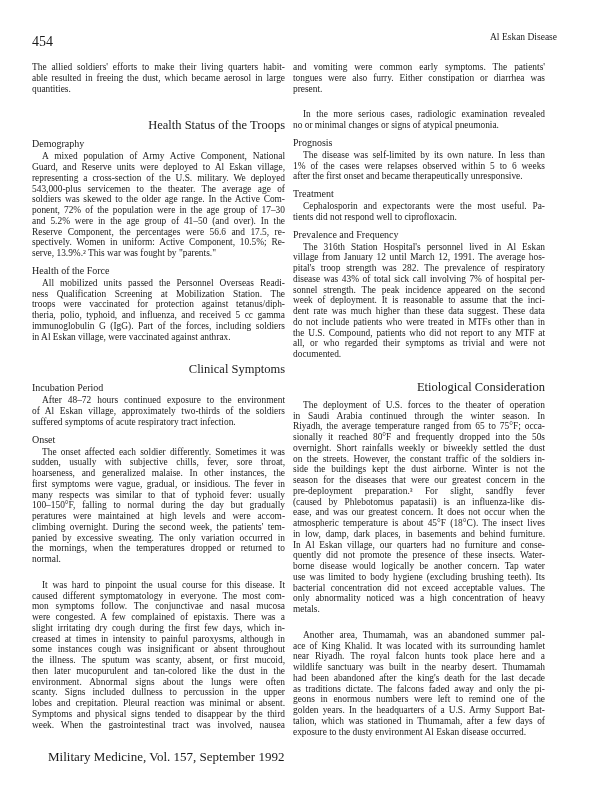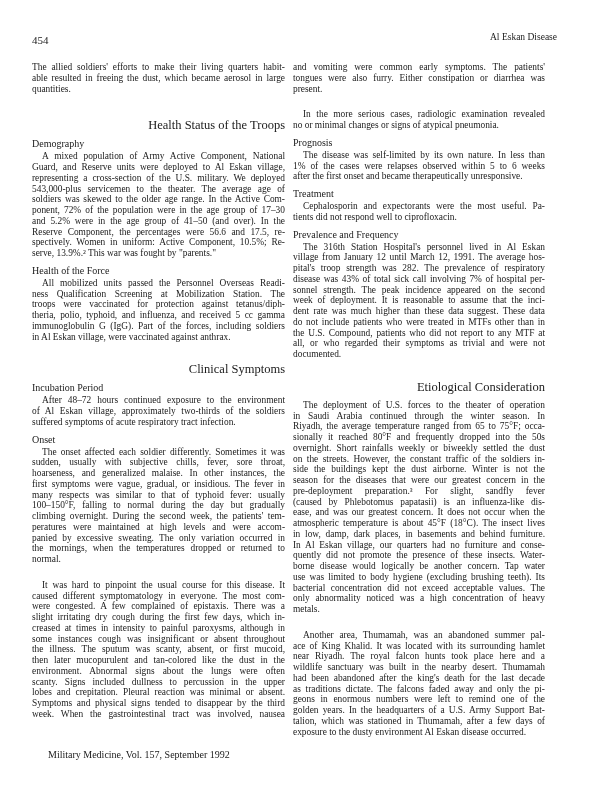--- a/index.html
+++ b/index.html
@@ -1,31 +1,31 @@
 <!DOCTYPE html>
 <html><head>
 <meta charset="utf-8">
 <style>
   html, body { margin: 0; padding: 0; background: #ffffff; }
   body { width: 612px; height: 792px; position: relative; overflow: hidden;
          font-family: "Liberation Serif", "DejaVu Serif", serif; color: #1a1a1a; }
-  .page-number { position: absolute; left: 32px; top: 34px; font-size: 11px; }
+  .page-number { position: absolute; left: 32px; top: 34px; font-size: 14px; }
   .running-head { position: absolute; left: 490px; top: 32px; font-size: 9.5px; text-align: center; }
   .col { position: absolute; top: 62px; }
   .col-left { left: 32px; width: 253px; }
   .col-right { left: 293px; width: 252px; }
   .line { font-size: 9.4px; line-height: 10.75px; white-space: nowrap;
           text-align: justify; text-align-last: justify; height: 10.75px; }
   .line.last { text-align-last: left; }
   .line.indent { padding-left: 10px; }
   .subhead { font-size: 10px; font-weight: normal; line-height: 12px;
              margin-top: 6px; margin-bottom: 1px; }
   .section-title { font-size: 12.5px; text-align: right; line-height: 14px;
                    margin-top: 20px; margin-bottom: 6px; }
-  .footer { position: absolute; left: 48px; top: 749px; font-size: 10px; }
+  .footer { position: absolute; left: 48px; top: 749px; font-size: 13px; }
   .para + .para { margin-top: 15px; }
 </style>
 </head>
 <body>
 
 <div class="page-number">454</div>
 <div class="running-head">Al Eskan Disease</div>
 
 <div class="col col-left">
   <div class="para">
@@ -70,29 +70,30 @@
   </div>
 
   <div class="subhead">Onset</div>
   <div class="para">
     <div class="line indent">The onset affected each soldier differently. Sometimes it was</div>
     <div class="line">sudden, usually with subjective chills, fever, sore throat,</div>
     <div class="line">hoarseness, and generalized malaise. In other instances, the</div>
     <div class="line">first symptoms were vague, gradual, or insidious. The fever in</div>
     <div class="line">many respects was similar to that of typhoid fever: usually</div>
     <div class="line">100–150°F, falling to normal during the day but gradually</div>
+    <div class="line">peratures were maintained at high levels and were accom-</div>
     <div class="line">climbing overnight. During the second week, the patients' tem-</div>
-    <div class="line">peratures were maintained at high levels and were accom-</div>
     <div class="line">panied by excessive sweating. The only variation occurred in</div>
     <div class="line">the mornings, when the temperatures dropped or returned to</div>
     <div class="line last">normal.</div>
   </div>
   <div class="para">
     <div class="line indent">It was hard to pinpoint the usual course for this disease. It</div>
     <div class="line">caused different symptomatology in everyone. The most com-</div>
+    <div class="line">mon symptoms follow. The conjunctivae and nasal mucosa</div>
     <div class="line">were congested. A few complained of epistaxis. There was a</div>
     <div class="line">slight irritating dry cough during the first few days, which in-</div>
     <div class="line">creased at times in intensity to painful paroxysms, although in</div>
     <div class="line">some instances cough was insignificant or absent throughout</div>
     <div class="line">the illness. The sputum was scanty, absent, or first mucoid,</div>
     <div class="line">then later mucopurulent and tan-colored like the dust in the</div>
     <div class="line">environment. Abnormal signs about the lungs were often</div>
     <div class="line">scanty. Signs included dullness to percussion in the upper</div>
     <div class="line">lobes and crepitation. Pleural reaction was minimal or absent.</div>
     <div class="line">Symptoms and physical signs tended to disappear by the third</div>

